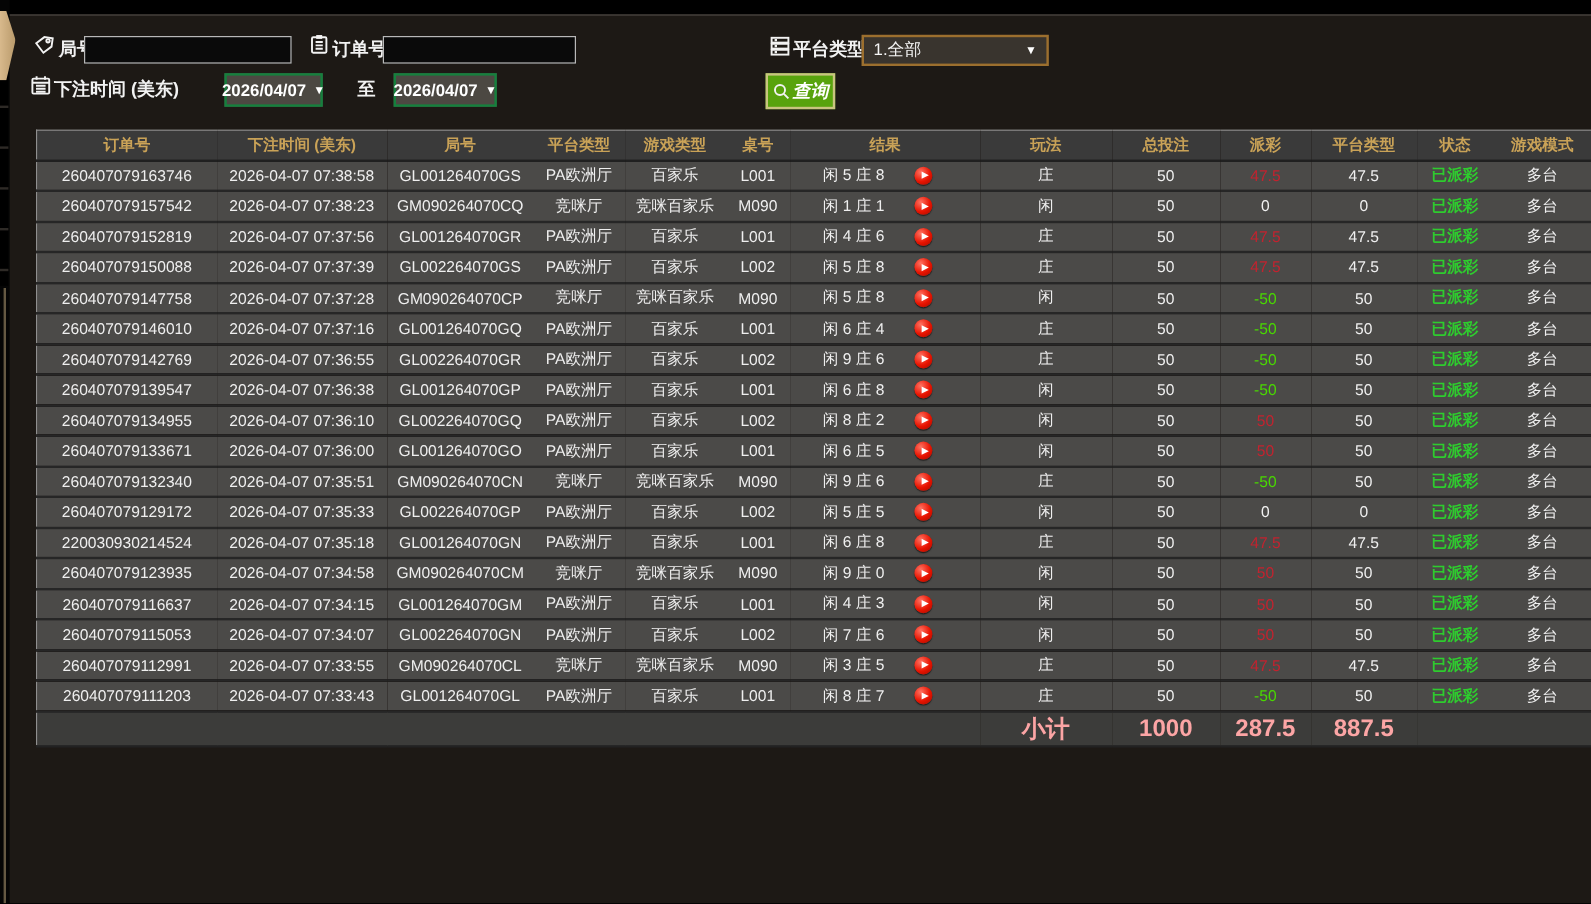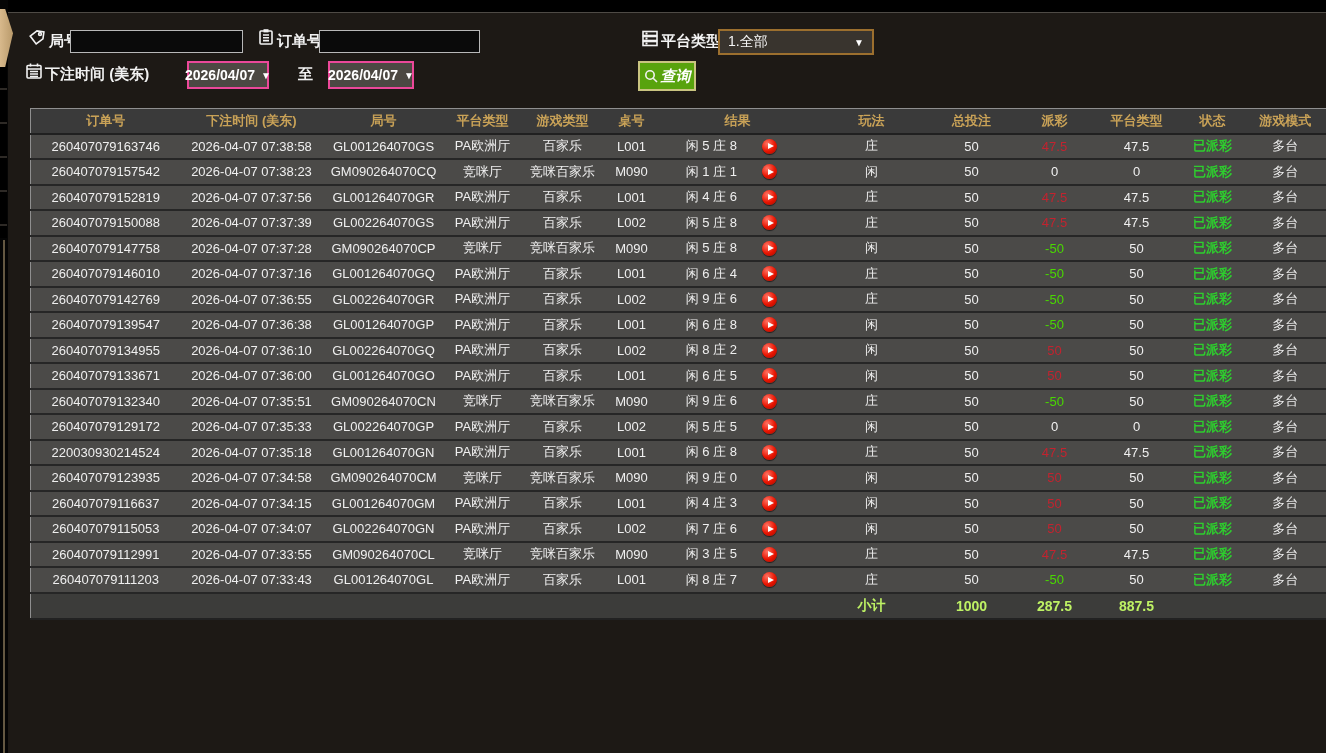--- a/index.html
+++ b/index.html
@@ -16,30 +16,30 @@
 
   
   .panel { position:absolute; left:8px; top:12px; width:1318px; height:741px; background:#1d1915; border-top:1px solid #4e4a45; }
 
   
   .f-abs { position:absolute; }
   .f-label { color:#f2f2f2; font-size:15px; font-weight:bold; white-space:nowrap; }
   .f-icon { display:inline-block; vertical-align:-3px; margin-right:4px; }
   .text-input { background:#0a0a0a; border:1px solid #b8b8b8; color:#eee; font-size:13px; padding:0 5px; outline:none; }
   .select-box { background:#39342e; border:2px solid #9c6f2e; color:#f5f5f5; font-size:14px; display:flex; align-items:center; justify-content:space-between; padding:0 8px; cursor:pointer; }
-  .date-box { background:#4c4842; border:2px solid #ec4899; color:#fff; font-size:14px; font-weight:bold; display:flex; align-items:center; justify-content:center; gap:6px; cursor:pointer; }
+  .date-box { background:#4c4842; border:2px solid #15803d; color:#fff; font-size:14px; font-weight:bold; display:flex; align-items:center; justify-content:center; gap:6px; cursor:pointer; }
   .caret { font-size:10px; color:#fff; }
   .search-btn { position:absolute; left:630px; top:48px; width:58px; height:30px; background:#58a30d; border:2px solid #c9c480; color:#fff; font-size:15px; font-weight:bold; display:flex; align-items:center; justify-content:center; gap:2px; cursor:pointer; font-family:inherit;font-style:italic; }
 
   
   .tbl-wrap { position:absolute; left:22px; top:95px; width:1296px; }
   table { width:1296px; border-collapse:collapse; table-layout:fixed; border:1px solid #8f8f8f; }
   thead th { background:#3a3a3a; color:#c9a257; font-size:13px; font-weight:bold; height:25px; border-bottom:2px solid #202020; white-space:nowrap; overflow:hidden; }
   tbody td { background:#4b4a48; color:#efefef; font-size:13px; height:25.5px; text-align:center; border-bottom:2px solid #262626; white-space:nowrap; overflow:hidden; padding:0 2px; }
-  tfoot td { background:#3c3c3a; color:#bef264; font-weight:bold; font-size:14px; height:26px; text-align:center; border-bottom:2px solid #222; }
+  tfoot td { background:#3c3c3a; color:#fca5a5; font-weight:bold; font-size:20px; height:26px; text-align:center; border-bottom:2px solid #222; }
   .result-cell { display:flex; align-items:center; height:100%; }
   .result-text { flex:0 0 66%; text-align:center; }
   .replay { width:15px; height:15px; border-radius:50%; background:radial-gradient(circle at 35% 30%,#ff7363,#e81300 55%,#9c0c00); display:inline-flex; align-items:center; justify-content:center; cursor:pointer; box-shadow:0 1px 1px rgba(0,0,0,.6); }
   .replay::after { content:""; display:block; margin-left:2px; border-left:6px solid #fff; border-top:3.5px solid transparent; border-bottom:3.5px solid transparent; }
   .pos { color:#c2232f !important; }
   .neg { color:#49d800 !important; }
   .zero { color:#f2f2f2 !important; }
   .status { color:#2ecc2e !important; font-weight:bold; }
   svg.ic { stroke:#f2f2f2; fill:none; stroke-width:1.6; }
 </style>

